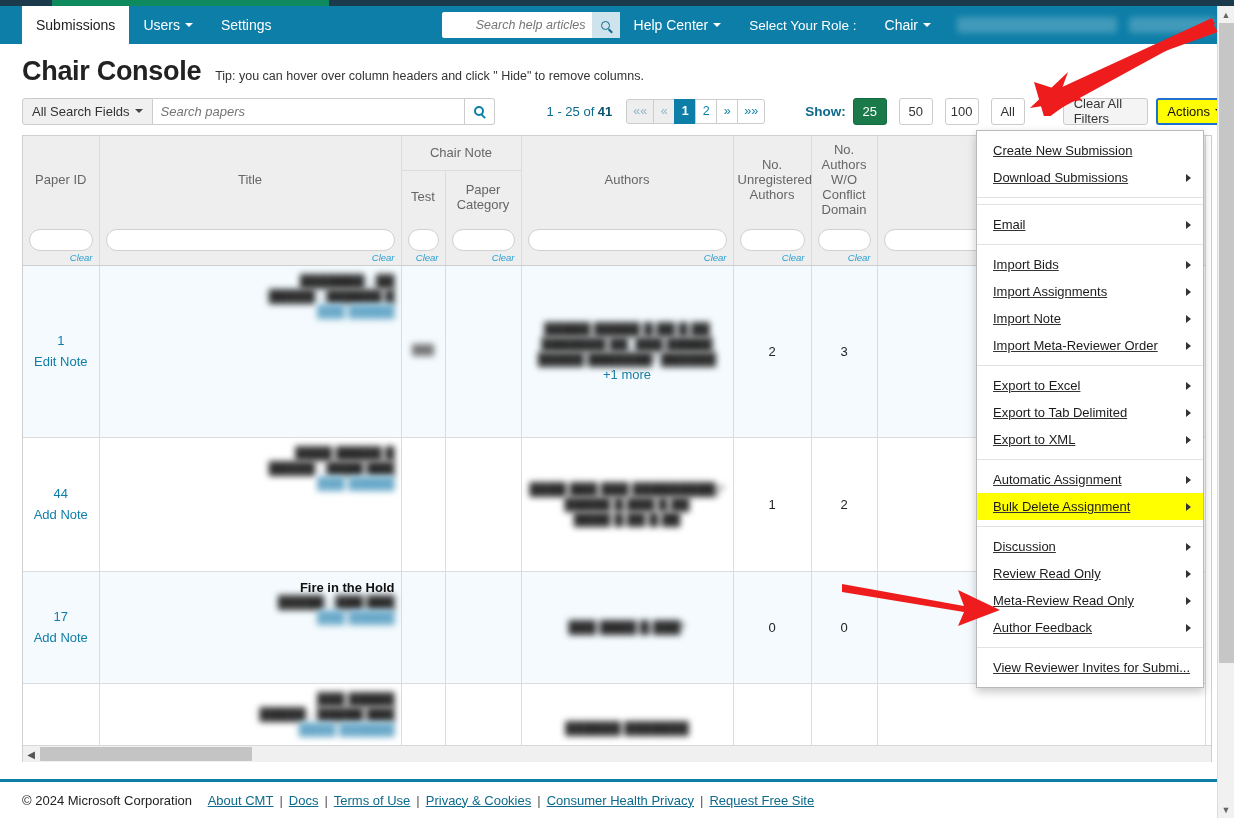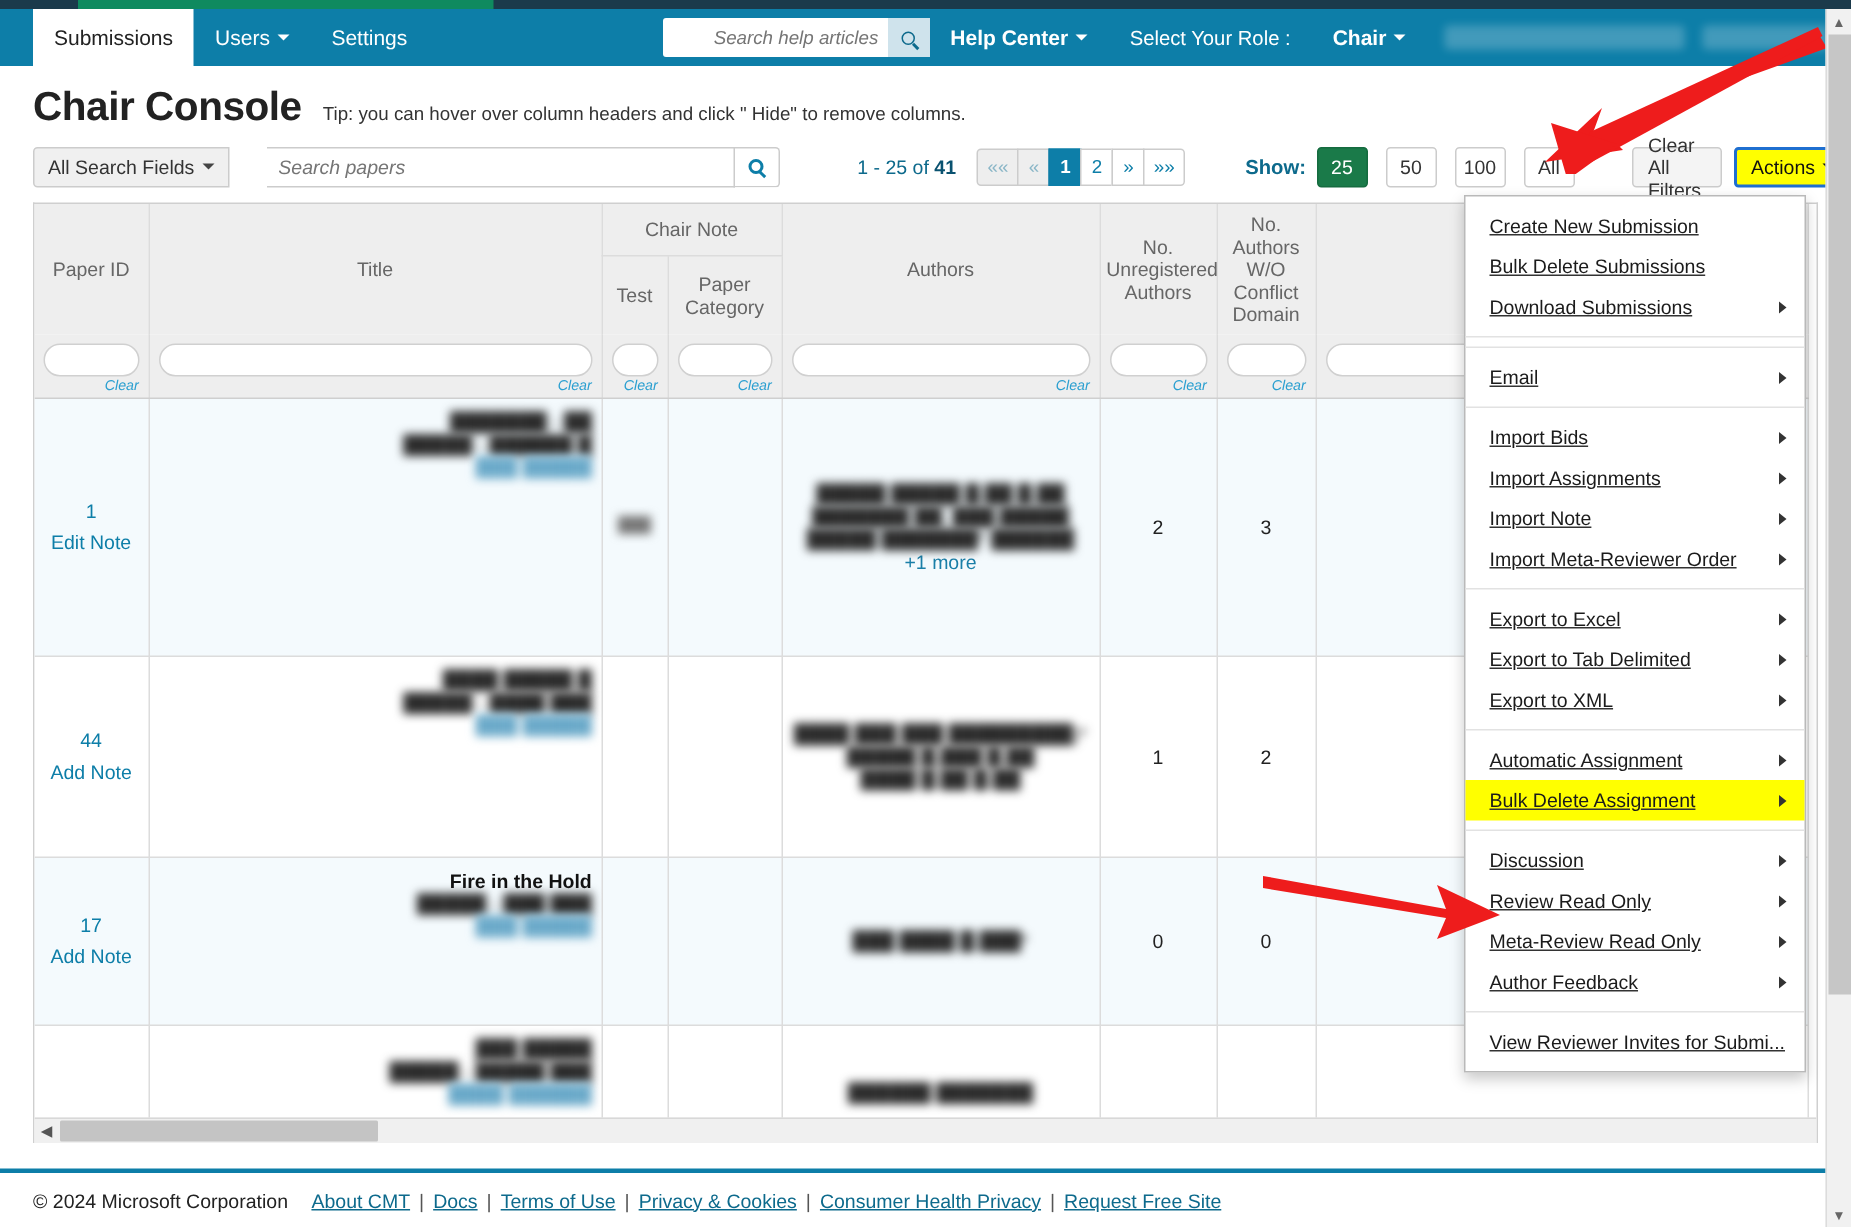--- a/index.html
+++ b/index.html
@@ -53,21 +53,21 @@
     cursor:pointer;
   }
   .mag {
     width:9px; height:9px; border:1.8px solid #0d6a8c; border-radius:50%;
     position:relative; display:inline-block;
   }
   .mag:after {
     content:""; position:absolute; right:-4px; bottom:-3px;
     width:5px; height:1.8px; background:#0d6a8c; transform:rotate(45deg);
   }
-  .nav-bold { font-weight:bold; }
+  .nav-bold { font-weight:normal; }
   .nav-plain { font-size:13.5px; }
   .blur-pill {
     align-self:center; height:16px; border-radius:3px;
     background:rgba(255,255,255,0.22);
     filter:blur(3px); margin-left:12px;
   }
 
   
   .page-head { padding:12px 0 6px 22px; display:flex; align-items:baseline; }
   .page-title { font-size:27px; font-weight:bold; color:#222; letter-spacing:-0.3px; }
@@ -81,21 +81,20 @@
   .sf-group { display:flex; align-items:stretch; height:27px; }
   .sf-drop {
     background:#f0f0f0; border:1px solid #ccc; border-radius:3px 0 0 3px;
     display:flex; align-items:center; padding:0 9px; font-size:13px; color:#333;
     cursor:pointer; white-space:nowrap;
   }
   .sf-input {
     width:312px; border:1px solid #ccc; border-left:0; background:#fff;
     font-size:13px; font-style:italic; color:#999; padding:0 8px; outline:none;
     font-family:"Liberation Sans", sans-serif;
-    margin-left:25px;
   }
   .sf-btn {
     width:30px; border:1px solid #ccc; border-left:0; border-radius:0 3px 3px 0;
     background:#fff; display:flex; align-items:center; justify-content:center;
     cursor:pointer;
   }
   .mag2 { width:10px; height:10px; border:2px solid #0d7ea8; border-radius:50%; position:relative; }
   .mag2:after {
     content:""; position:absolute; right:-4px; bottom:-3px;
     width:6px; height:2px; background:#0d7ea8; transform:rotate(45deg);
@@ -484,23 +483,20 @@
     <div class="hs-thumb"></div>
   </div>
 </div>
 
 <div class="menu">
 
   <div class="mi">
     <span>Create New Submission</span>
   </div>
   <div class="mi">
-    <span>Bulk Delete Submissions</span>
-  </div>
-  <div class="mi">
     <span>Download Submissions</span>
     <span class="arw"></span>
   </div>
   <div class="msep"></div>
 
   <div class="msep"></div>
 
   <div class="mi">
     <span>Email</span>
     <span class="arw"></span>

